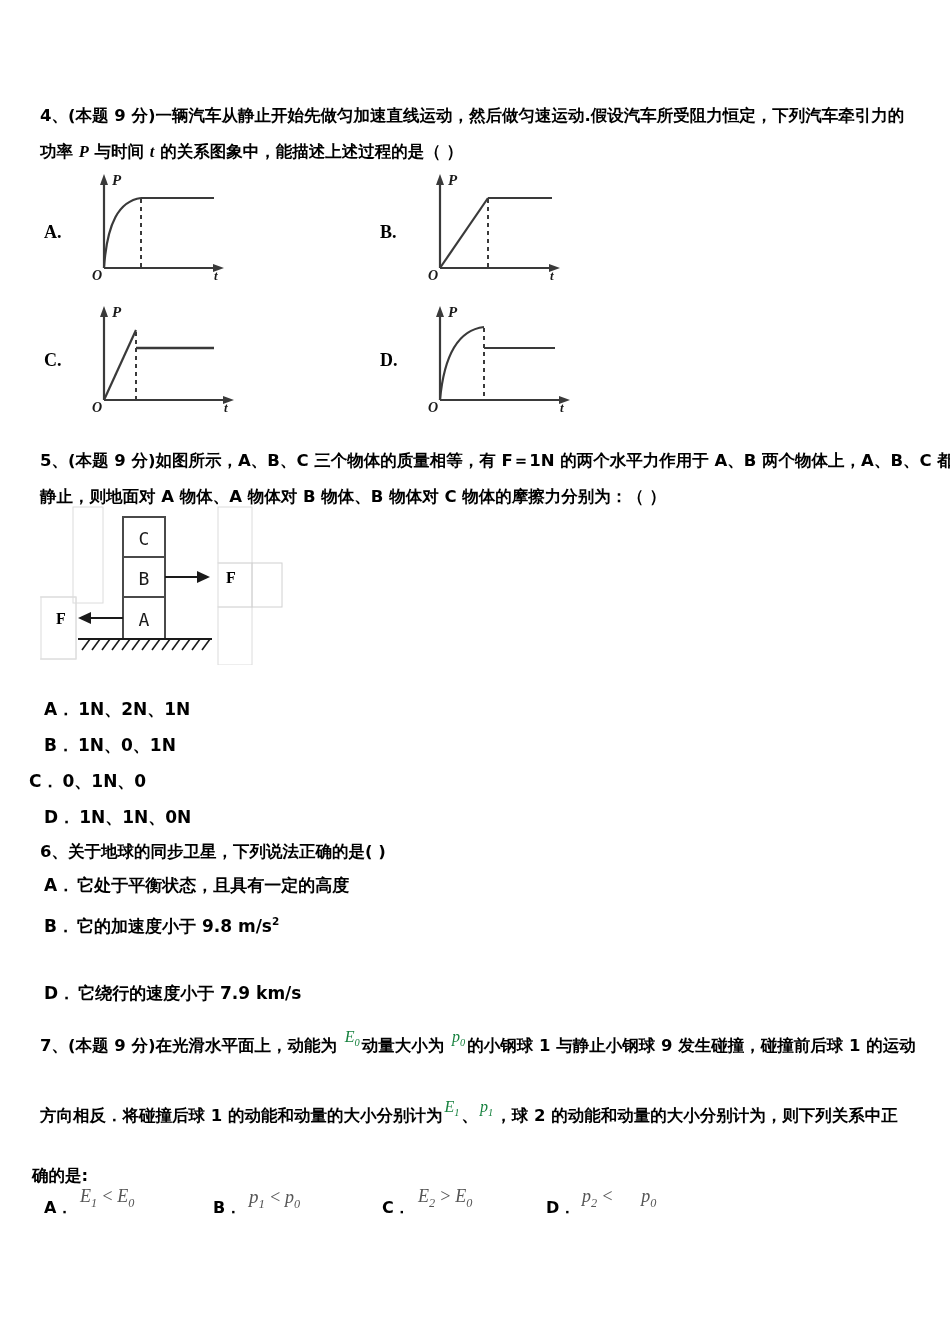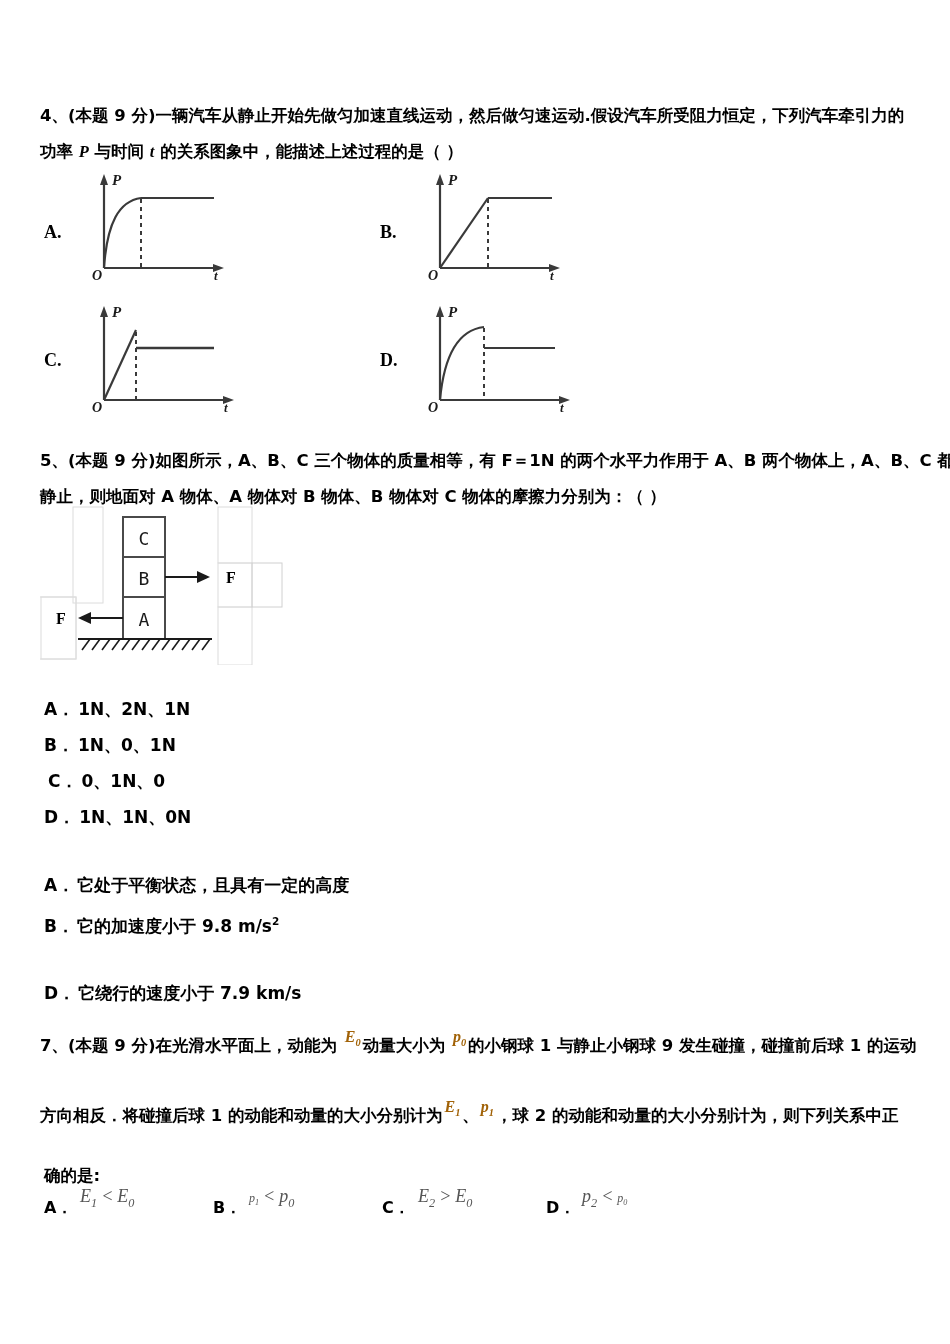--- a/index.html
+++ b/index.html
@@ -54,23 +54,23 @@
   }
   .mathvar sub {
     font-size: 0.68em;
     font-style: italic;
   }
   .inlinesup {
     position: relative;
     top: -9px;
     font-family: "Liberation Serif", "DejaVu Serif", serif;
     font-style: italic;
-    font-weight: bold;
+    font-weight: normal;
     font-size: 16px;
-    color: #a16207;
+    color: #15803d;
     padding: 0 2px;
   }
   .inlinesup sub {
     font-size: 0.65em;
   }
   sup.sm { font-size: 0.62em; }
 
   
   .optlabel {
     position: absolute;
@@ -223,69 +223,70 @@
       </g>
     </svg>
   </div>
 
   <div class="opt" style="left:44px; top:694px;">
     <span>A．</span><span style="padding-left:4px;">1N、2N、1N</span>
   </div>
   <div class="opt" style="left:44px; top:730px;">
     <span>B．</span><span style="padding-left:4px;">1N、0、1N</span>
   </div>
-  <div class="opt" style="left:48px; top:766px;">
+  <div class="opt" style="left:29px; top:766px;">
     <span>C．</span><span style="padding-left:4px;">0、1N、0</span>
   </div>
   <div class="opt" style="left:44px; top:802px;">
     <span>D．</span><span style="padding-left:4px;">1N、1N、0N</span>
   </div>
 
+  <div class="qline cjk" style="left:40px; top:834px;">6、关于地球的同步卫星，下列说法正确的是( )</div>
 
   <div class="opt" style="left:44px; top:870px;">
     <span>A．</span><span style="padding-left:3px;">它处于平衡状态，且具有一定的高度</span>
   </div>
   <div class="opt" style="left:44px; top:906px;">
     <span>B．</span><span style="padding-left:3px;">它的加速度小于 9.8 m/s</span><sup class="sm">2</sup>
   </div>
   <div class="opt" style="left:44px; top:978px;">
     <span>D．</span><span style="padding-left:3px;">它绕行的速度小于 7.9 km/s</span>
   </div>
 
   <div class="qline cjk" style="left:40px; top:1028px;">
     <span>7、(本题 9 分)在光滑水平面上，动能为 </span><span class="inlinesup"><span>E</span><sub>0</sub></span><span>动量大小为 </span><span class="inlinesup"><span>p</span><sub>0</sub></span><span>的小钢球 1 与静止小钢球 9 发生碰撞，碰撞前后球 1 的运动</span>
   </div>
 
   <div class="qline cjk" style="left:40px; top:1098px;">
     <span>方向相反．将碰撞后球 1 的动能和动量的大小分别计为</span><span class="inlinesup"><span>E</span><sub>1</sub></span><span>、</span><span class="inlinesup"><span>p</span><sub>1</sub></span><span>，球 2 的动能和动量的大小分别计为，则下列关系中正</span>
   </div>
 
-  <div class="qline cjk" style="left:44px; top:1158px;">确的是:</div>
+  <div class="qline cjk" style="left:32px; top:1158px;">确的是:</div>
 
   <div class="optlabel" style="left:44px; top:1198px; font-family:'DejaVu Sans',sans-serif; font-size:16px;">A．</div>
   <div style="position:absolute; left:80px; top:1186px;">
     <span class="mathvar" style="font-size:18px;"><span>E</span><sub>1</sub></span>
     <span class="mathvar" style="font-size:18px;">&lt;</span>
     <span class="mathvar" style="font-size:18px;"><span>E</span><sub>0</sub></span>
   </div>
 
   <div class="optlabel" style="left:213px; top:1198px; font-family:'DejaVu Sans',sans-serif; font-size:16px;">B．</div>
   <div style="position:absolute; left:249px; top:1186px;">
-    <span class="mathvar" style="font-size:12px;"><span>p</span><sub>1</sub></span>
+    <span class="mathvar" style="font-size:19px;"><span>p</span><sub>1</sub></span>
     <span class="mathvar" style="font-size:18px;">&lt;</span>
     <span class="mathvar" style="font-size:18px;"><span>p</span><sub>0</sub></span>
   </div>
 
   <div class="optlabel" style="left:382px; top:1198px; font-family:'DejaVu Sans',sans-serif; font-size:16px;">C．</div>
   <div style="position:absolute; left:418px; top:1186px;text-align:right;">
     <span class="mathvar" style="font-size:18px;"><span>E</span><sub>2</sub></span>
     <span class="mathvar" style="font-size:18px;">&gt;</span>
     <span class="mathvar" style="font-size:18px;"><span>E</span><sub>0</sub></span>
   </div>
 
   <div class="optlabel" style="left:546px; top:1198px; font-family:'DejaVu Sans',sans-serif; font-size:16px;">D．</div>
   <div style="position:absolute; left:582px; top:1186px;">
     <span class="mathvar" style="font-size:18px;"><span>p</span><sub>2</sub></span>
     <span class="mathvar" style="font-size:18px;">&lt;</span>
-    <span class="mathvar" style="font-size:12px;"><span>p</span><sub>0</sub></span>
+    <span class="mathvar" style="font-size:18px;margin-left:24px;"><span>p</span><sub>0</sub></span>
   </div>
 
 </div>
 
 </body></html>

